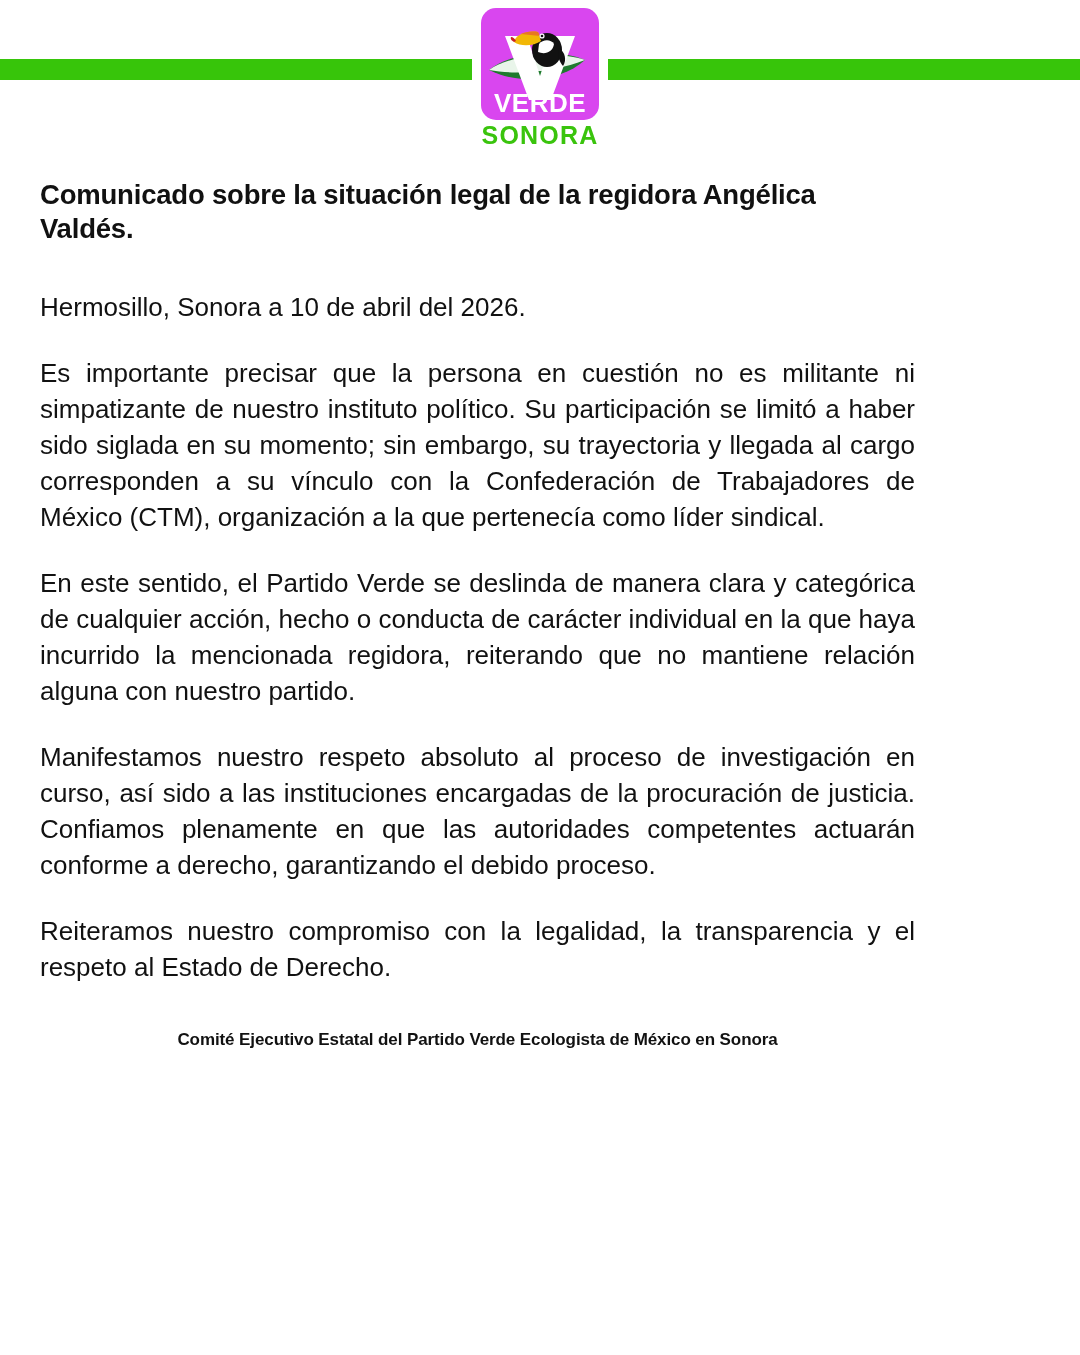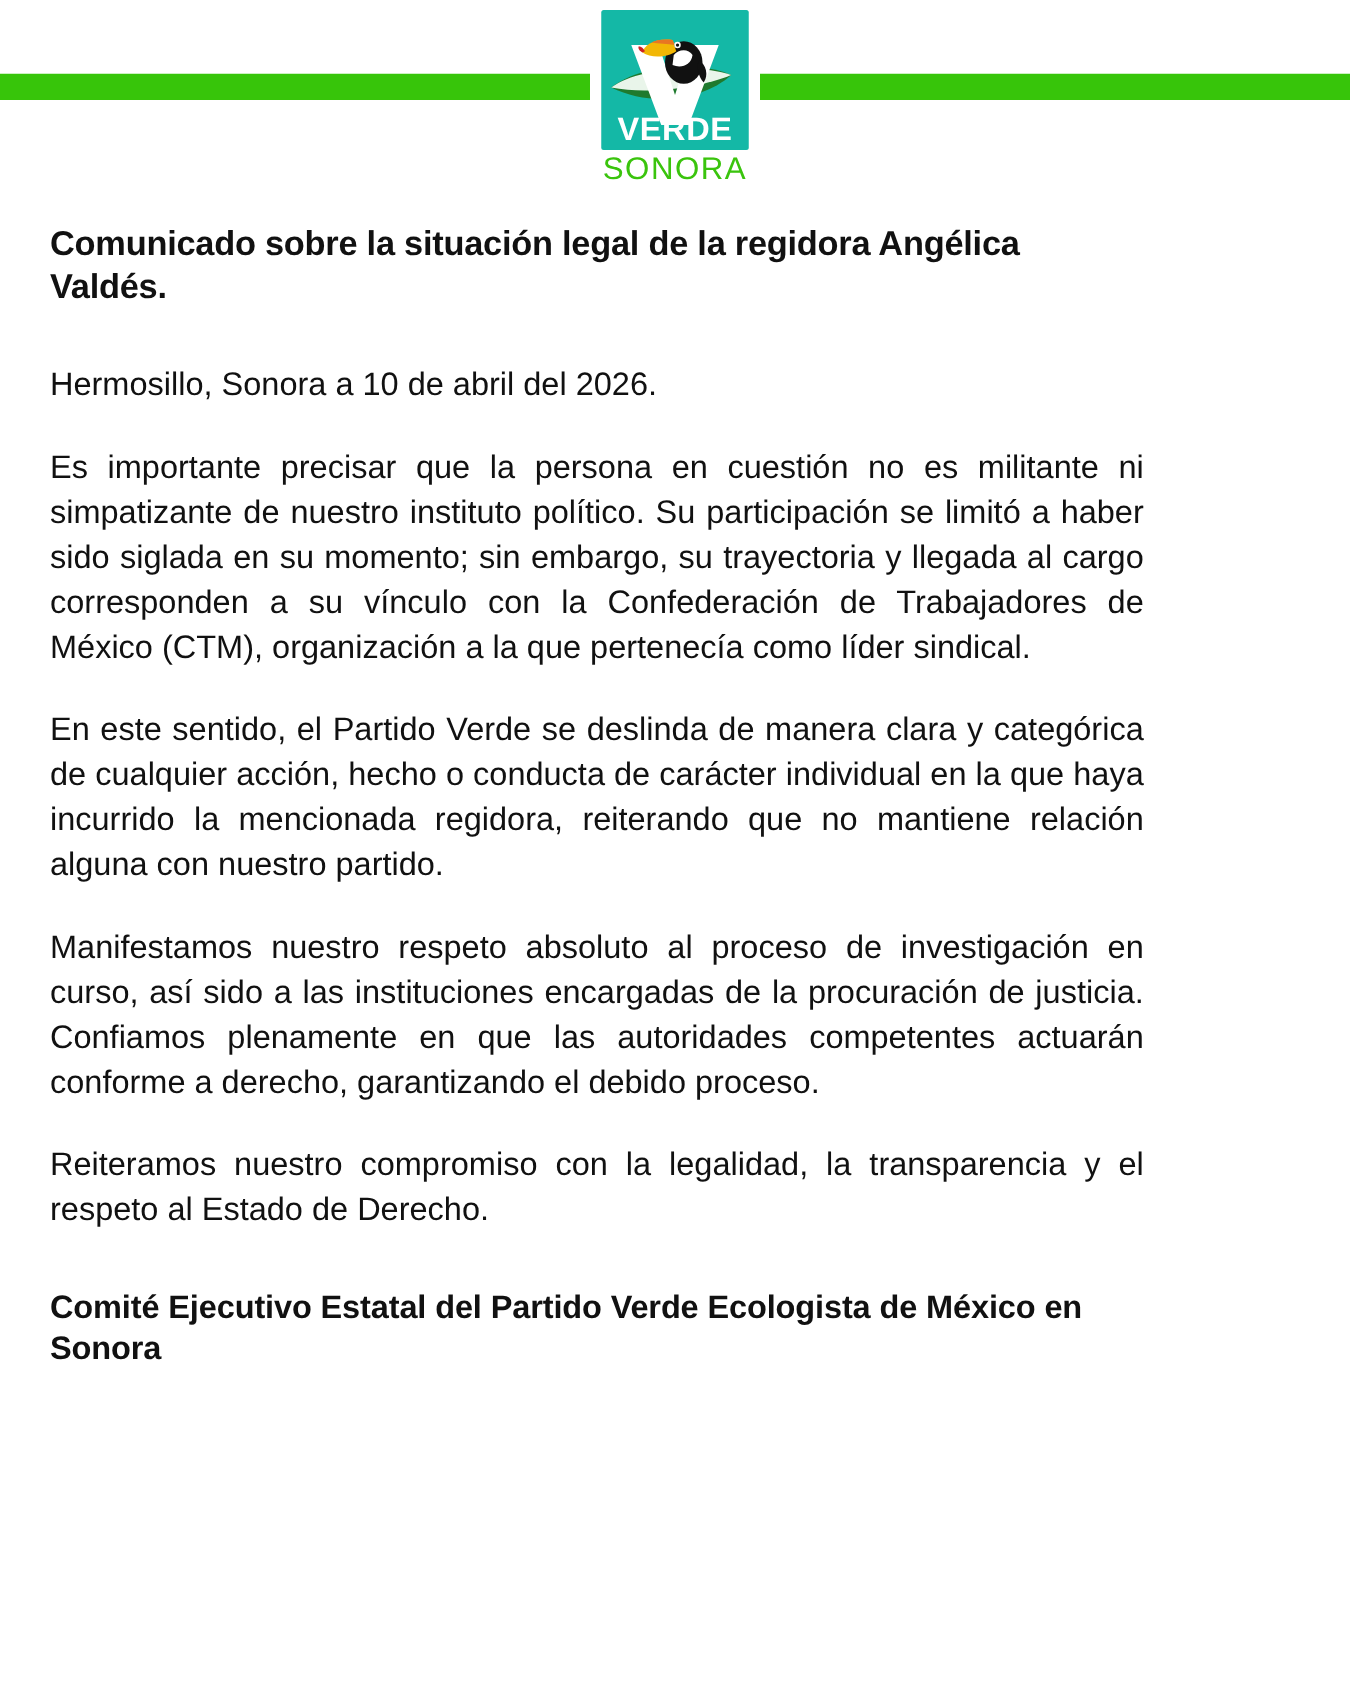--- a/index.html
+++ b/index.html
@@ -36,30 +36,30 @@
   .logo-wrap {
     position: absolute;
     left: 480px;
     top: 8px;
     width: 120px;
     text-align: center;
   }
   .logo-box {
     width: 118px;
     height: 112px;
-    background: #14b8a6;
-    border-radius: 2px;
+    background: #d946ef;
+    border-radius: 15px;
     position: relative;
     overflow: hidden;
     margin: 0 auto;
   }
   .logo-svg { display: block; width: 118px; height: 112px; }
   .logo-sonora {
     font-family: "Liberation Sans", sans-serif;
-    font-weight: normal;
+    font-weight: bold;
     font-size: 25px;
     letter-spacing: 1.2px;
     color: #3ac40d;
     line-height: 1;
     margin-top: 3px;
     text-align: center;
   }
 
   
   .doc {
@@ -89,25 +89,26 @@
     line-height: 36px;
     text-align: justify;
     text-justify: inter-word;
     margin: 30px 0 0 0;
     color: #111111;
   }
   .para:first-of-type { margin-top: 30px; }
   .signature {
     font-family: "Liberation Sans", sans-serif;
     font-weight: bold;
-    font-size: 26px;
+    font-size: 17px;
     line-height: 1.3;
     margin: 44px 0 0 0;
     letter-spacing: -0.1px;
     color: #111111;
+    text-align: center;
   }
 </style>
 </head>
 <body>
 
 <div class="header">
 
   <div class="header-rule left"></div>
 
   <div class="header-rule right"></div>

